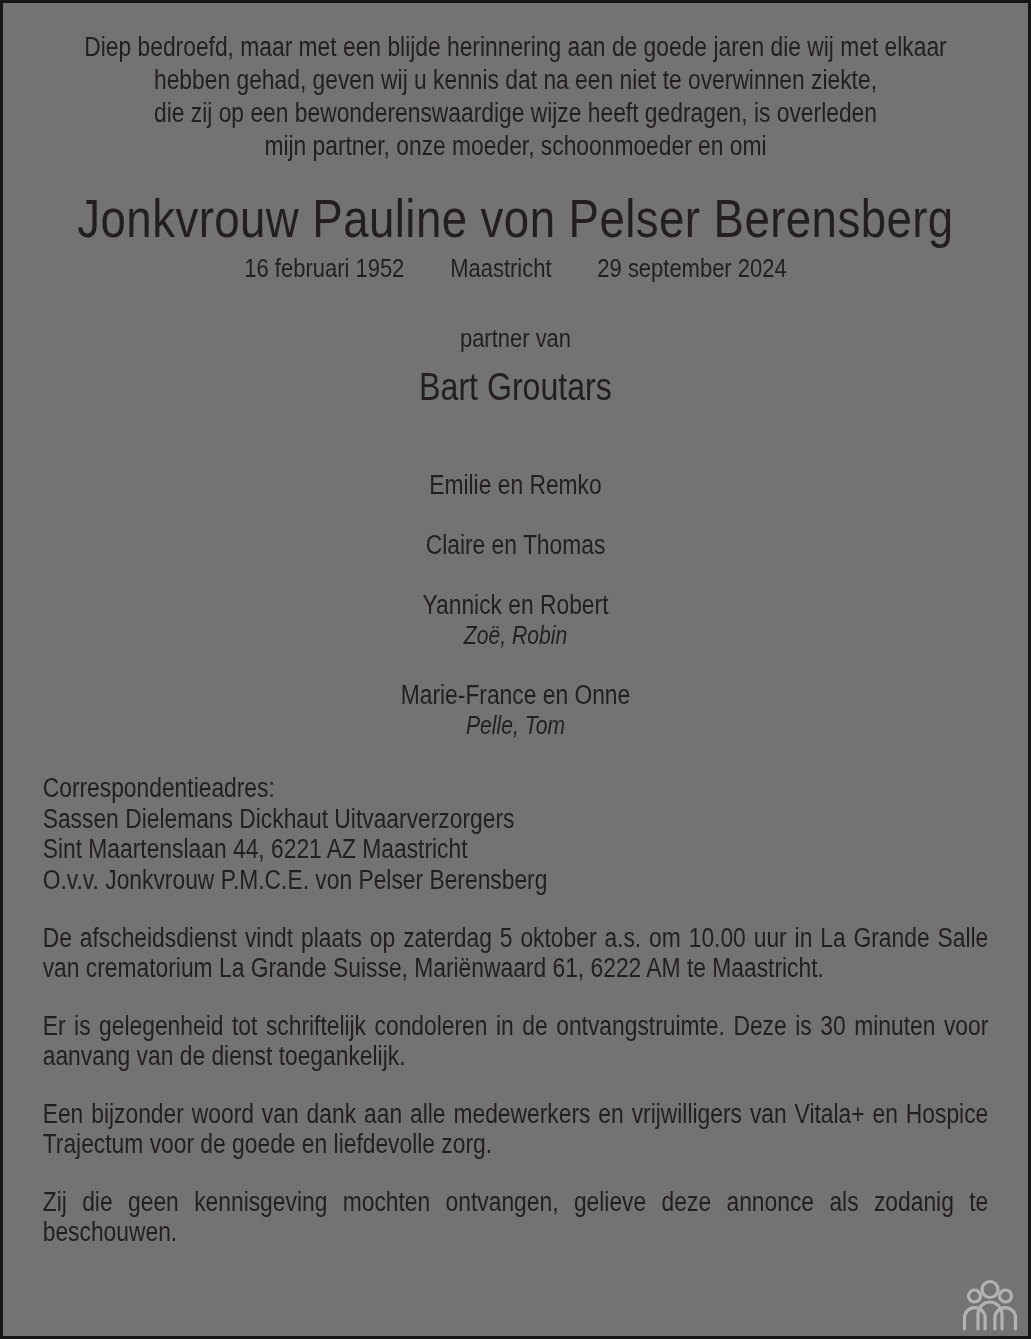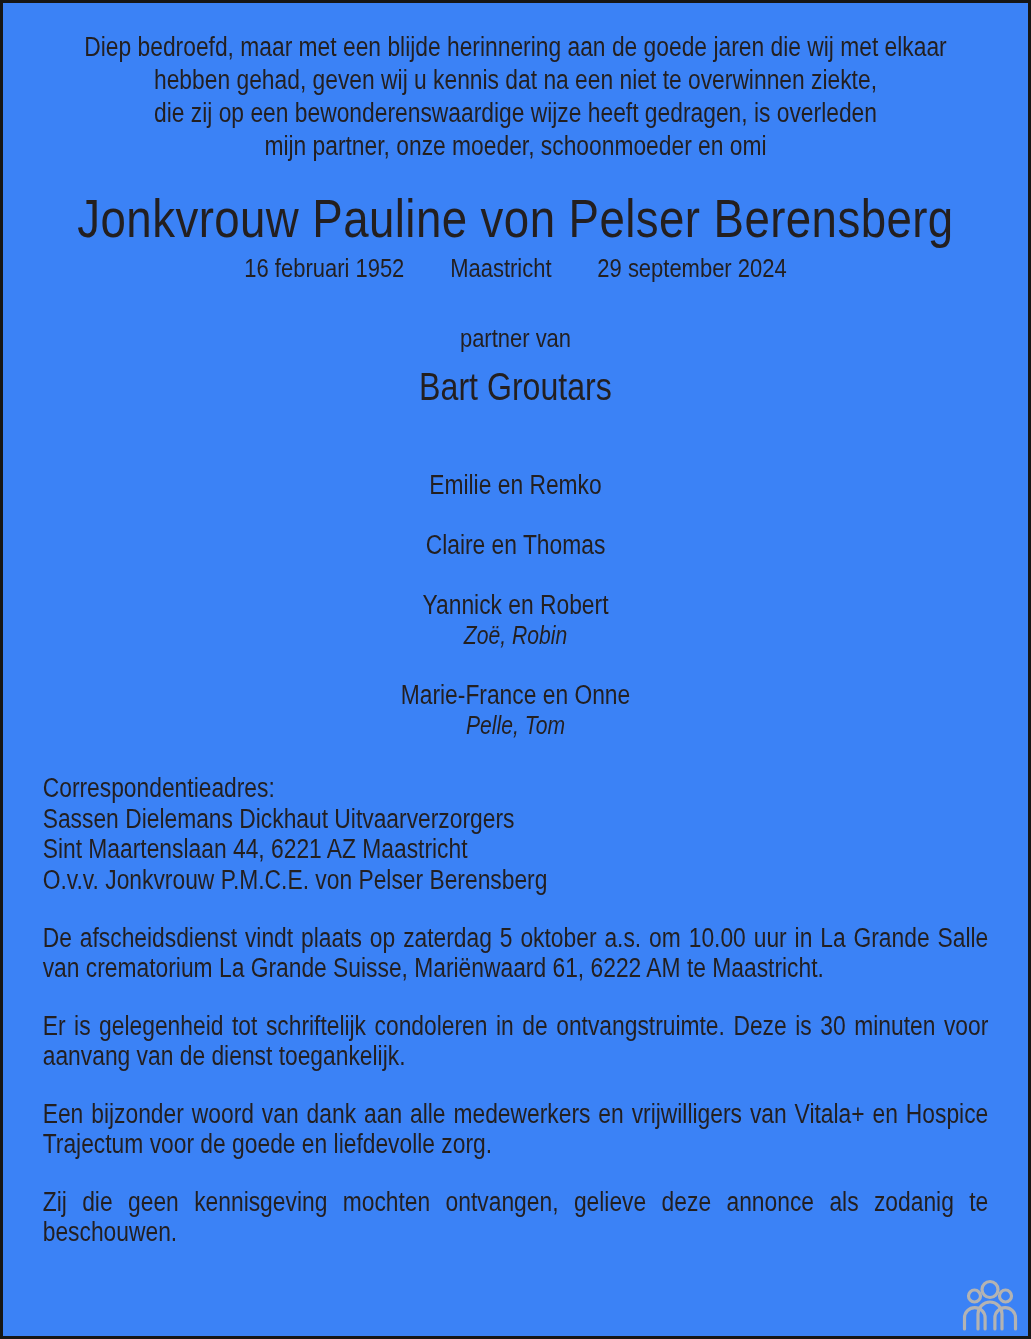--- a/index.html
+++ b/index.html
@@ -7,21 +7,21 @@
     margin: 0;
     padding: 0;
     background: #ffffff;
   }
   .sheet {
     position: relative;
     width: 1031px;
     height: 1339px;
     box-sizing: border-box;
     border: 3px solid #161616;
-    background: #3b82f6;
+    background: #737373;
     overflow: hidden;
     font-family: "Liberation Sans", sans-serif;
     color: #231f20;
   }
   
   .squeeze {
     width: 1213px;
     transform: scaleX(0.845);
     transform-origin: 0 0;
     box-sizing: border-box;

